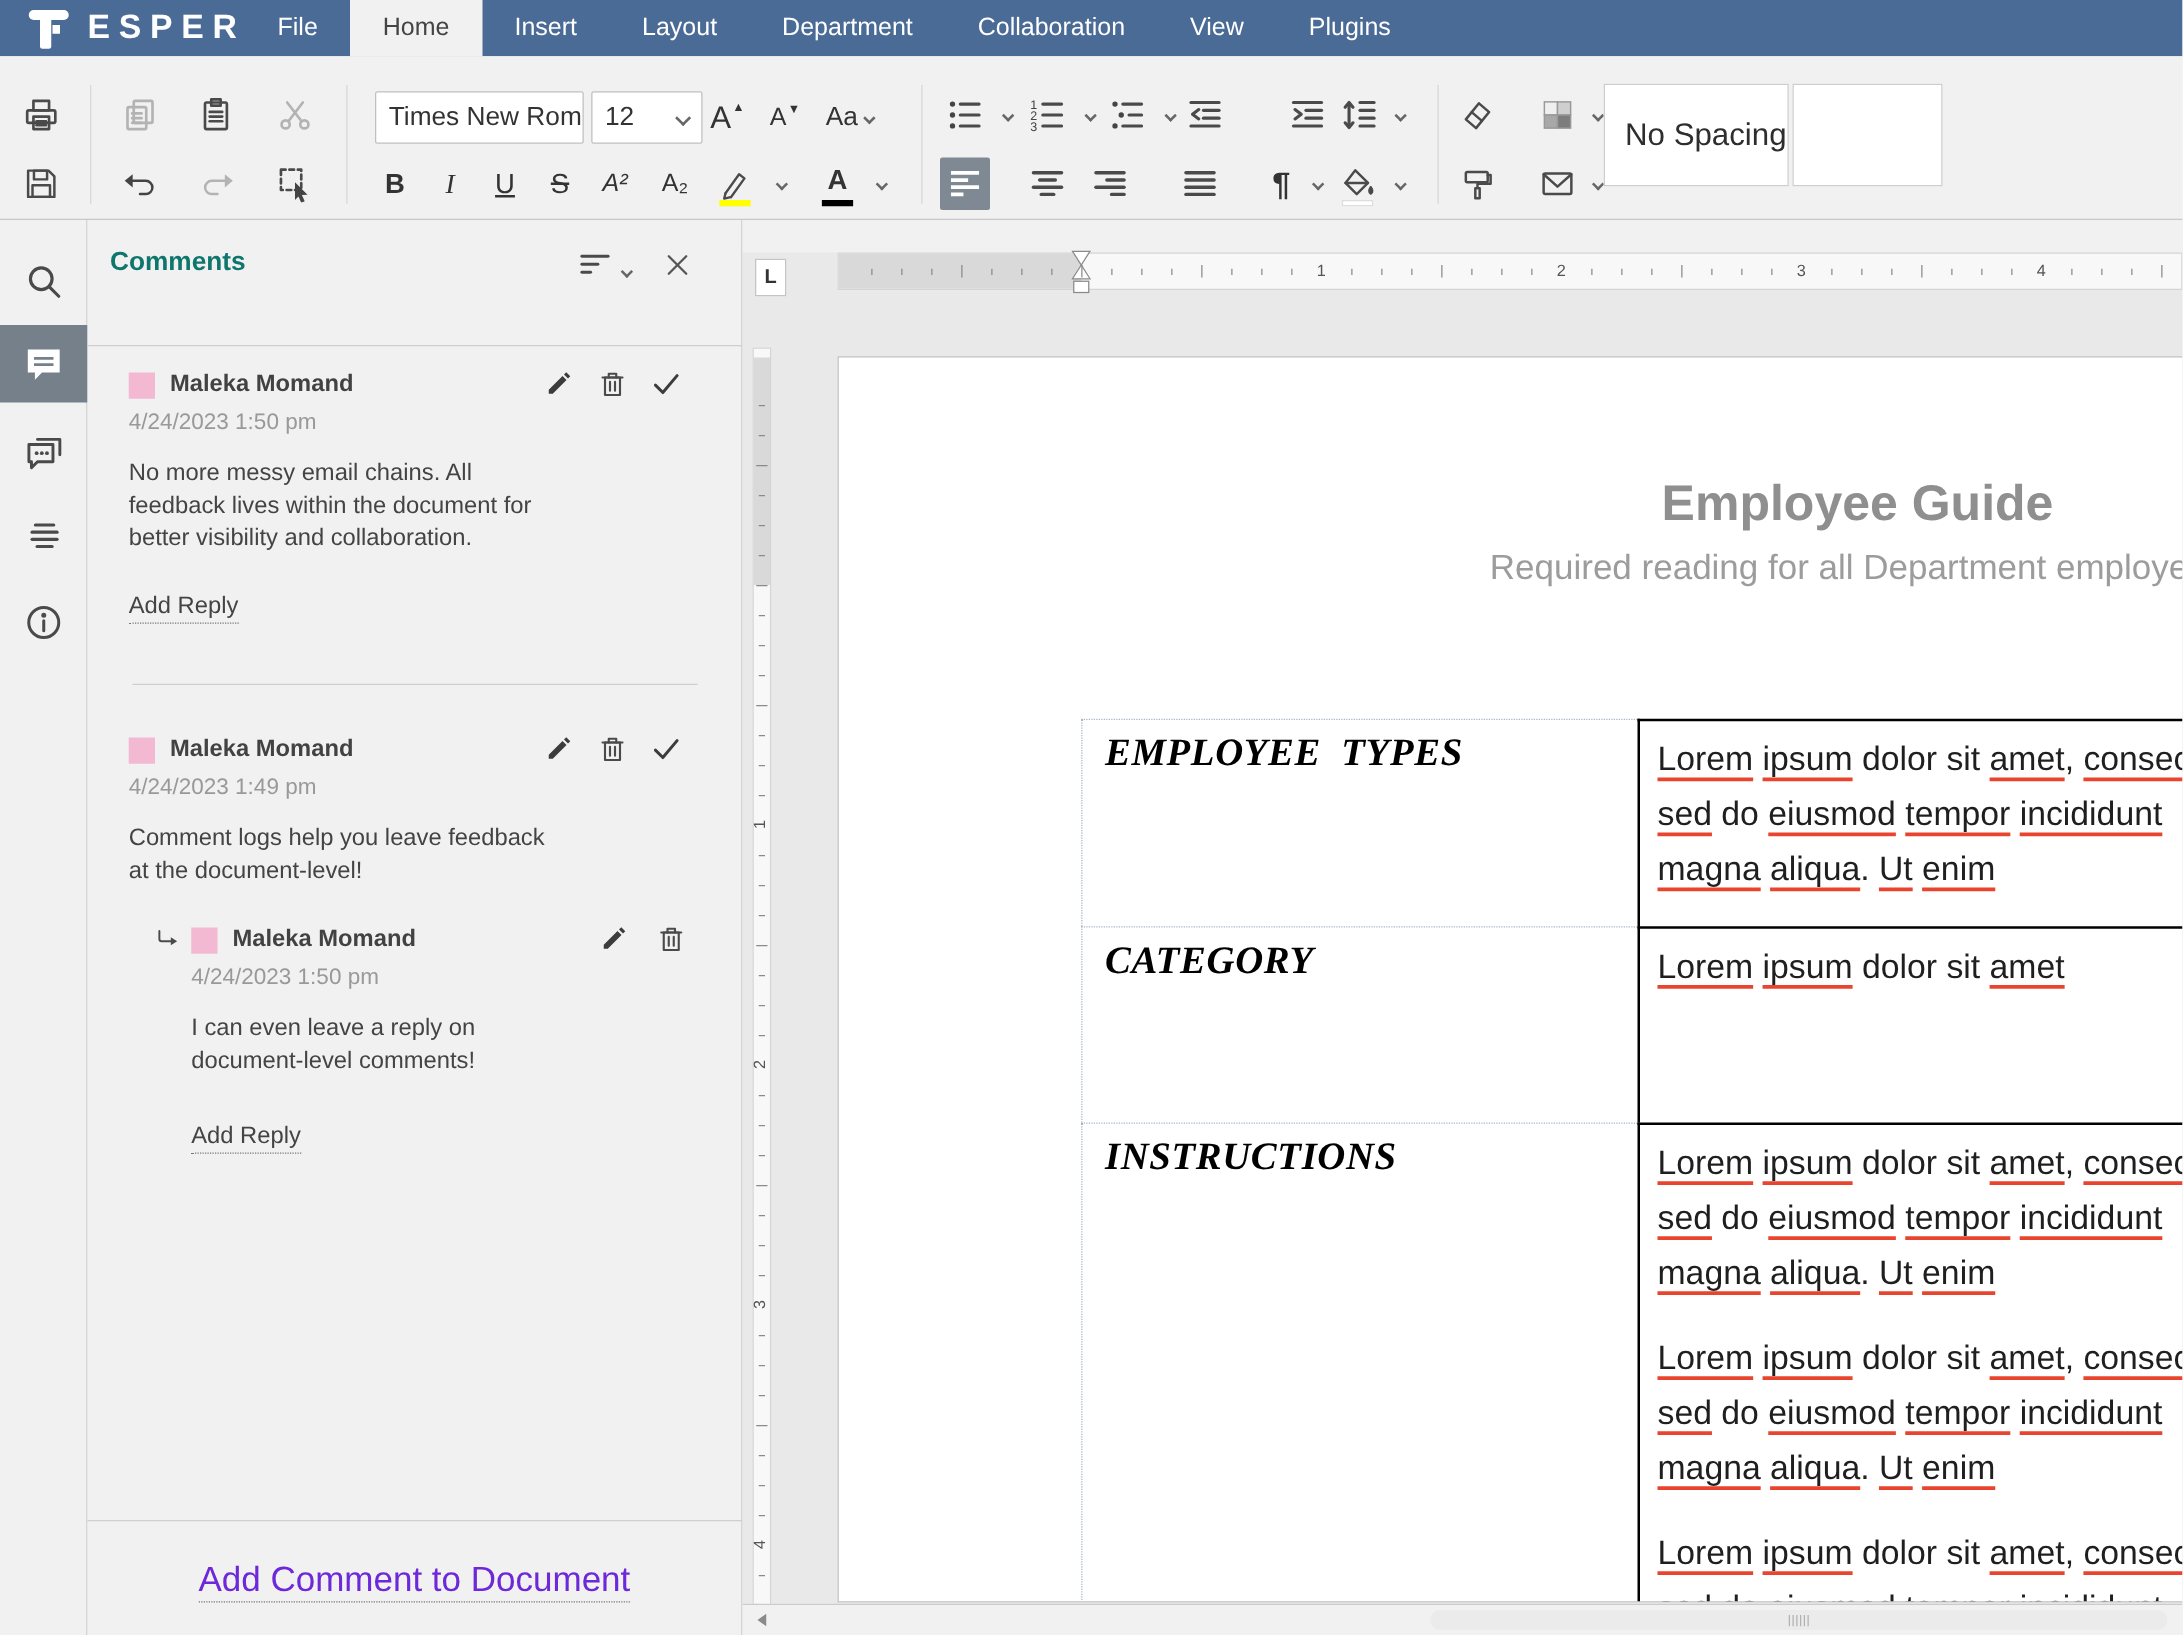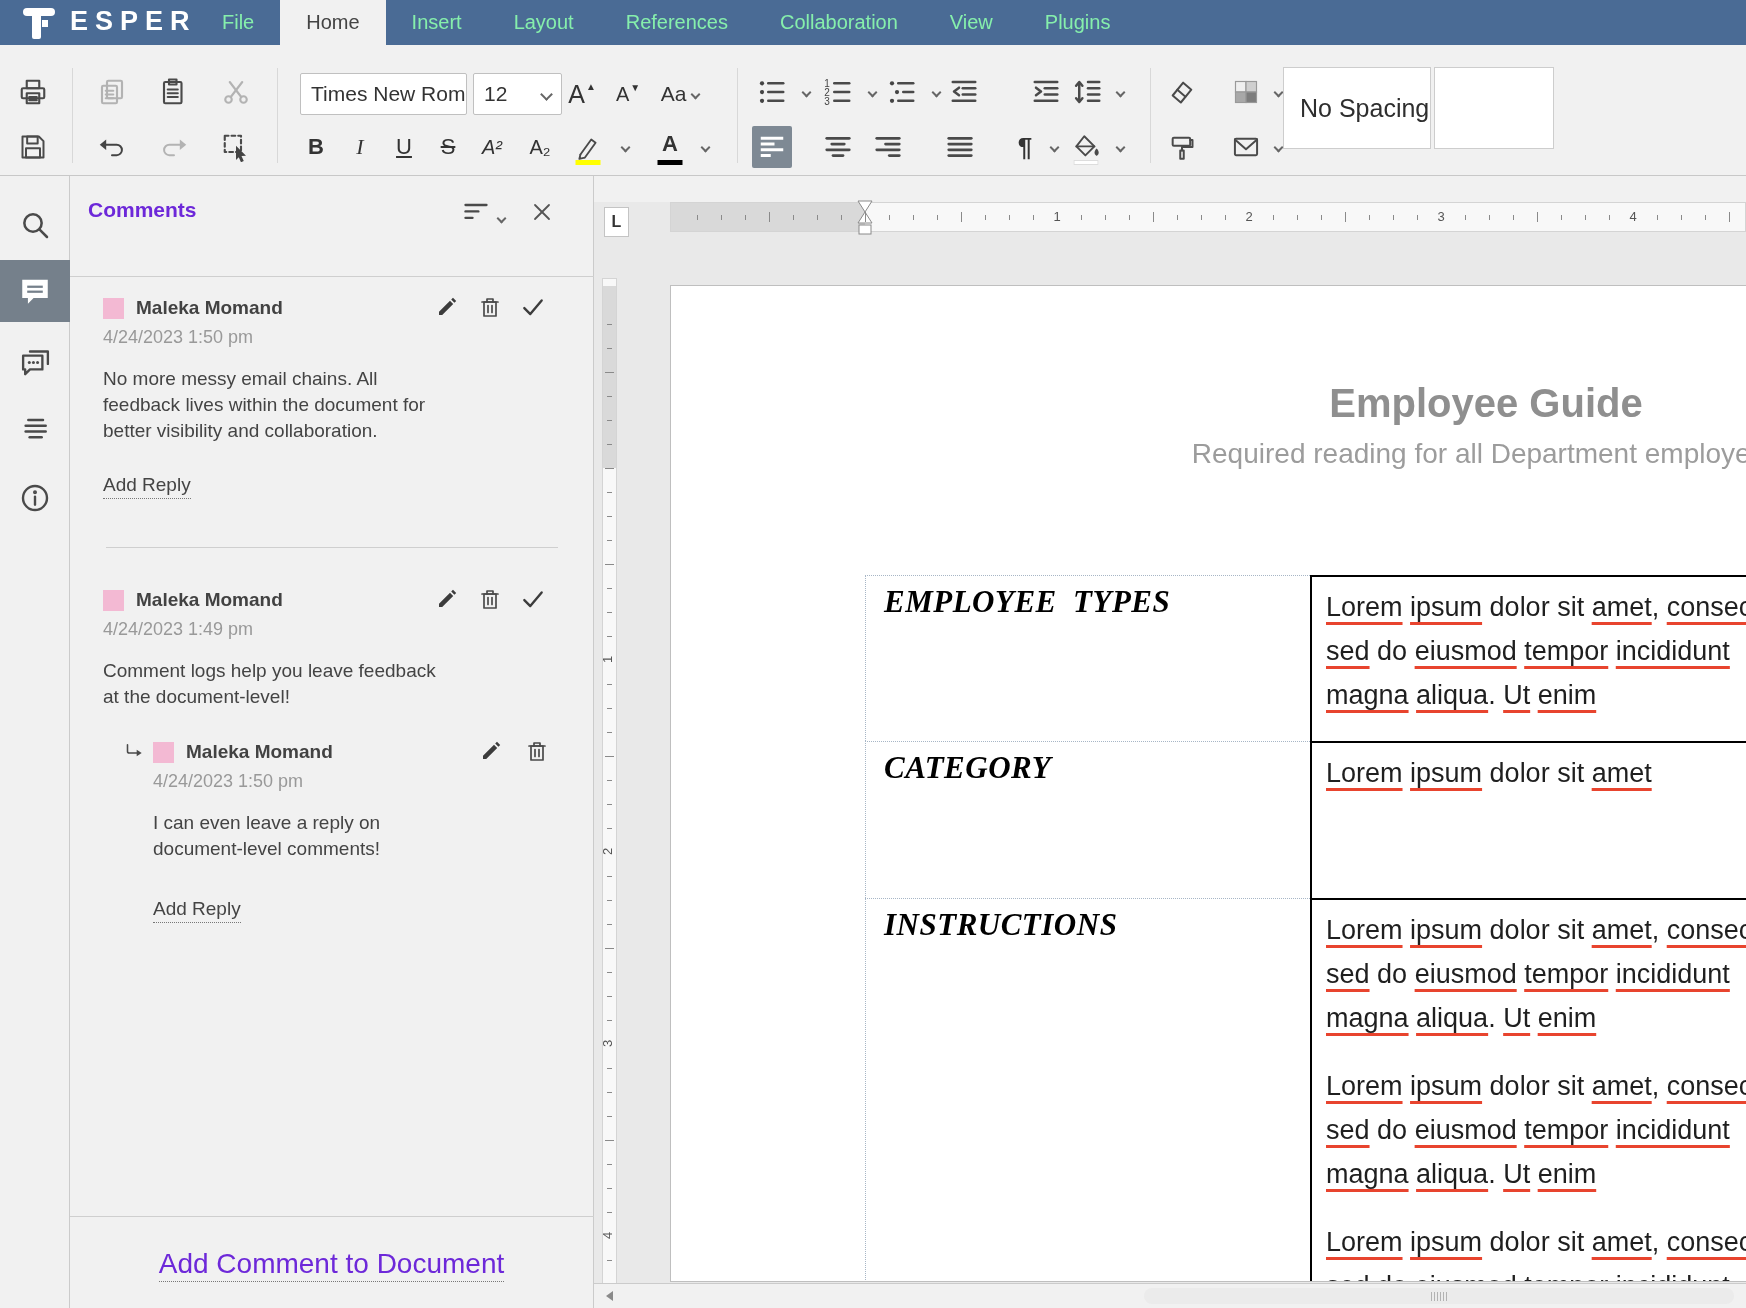--- a/index.html
+++ b/index.html
@@ -4,21 +4,21 @@
 <style>
   * { margin:0; padding:0; box-sizing:border-box; }
   html,body { width:1746px; height:1308px; overflow:hidden; background:#f1f1f1;
     font-family:"Liberation Sans", sans-serif; position:relative; }
 
   
   .topbar { position:absolute; left:0; top:0; width:1746px; height:45px; background:#4a6b95; }
   .logo { position:absolute; left:22px; top:6px; display:flex; align-items:flex-start; gap:14px; }
   .logo-text { color:#fff; font-size:27px; font-weight:bold; letter-spacing:7px; }
   .tabs { position:absolute; left:196px; top:0; height:45px; display:flex; }
-  .tab { height:45px; line-height:45px; padding:0 26px; color:#86efac; font-size:20px; cursor:default; }
+  .tab { height:45px; line-height:45px; padding:0 26px; color:#ffffff; font-size:20px; cursor:default; }
   .tab.active { background:#f1f1f1; color:#444; }
 
   
   .toolbar { position:absolute; left:0; top:45px; width:1746px; height:131px; background:#f1f1f1;
     border-bottom:1px solid #c8c8c8; }
   .tb { position:absolute; width:40px; height:42px; display:flex; align-items:center; justify-content:center; }
   .vdiv { position:absolute; top:23px; height:95px; width:1px; background:#d8d8d8; }
   .combo { position:absolute; background:#fff; border:1px solid #c0c0c0; border-radius:2px; height:42px;
     display:flex; align-items:center; font-size:21px; color:#333; overflow:hidden; }
   .combo .val { padding-left:10px; white-space:nowrap; flex:1; }
@@ -38,21 +38,21 @@
 
   
   .sidebar { position:absolute; left:0; top:176px; width:70px; height:1132px; background:#f1f1f1;
     border-right:1px solid #cbcbcb; }
   .sbi { position:absolute; left:0; width:70px; height:56px; display:flex; align-items:center; justify-content:center; }
   .sbi.active { background:#75808b; height:62px; }
 
   
   .panel { position:absolute; left:70px; top:176px; width:524px; height:1132px; background:#f1f1f1;
     border-right:1px solid #cbcbcb; }
-  .panel-title { position:absolute; left:18px; top:22px; font-size:21px; font-weight:bold; color:#6d28d9; }
+  .panel-title { position:absolute; left:18px; top:22px; font-size:21px; font-weight:bold; color:#0f766e; }
   .hd-ico { position:absolute; top:24px; }
   .hdiv { position:absolute; height:1px; background:#cfcfcf; }
   .avatar { position:absolute; width:21px; height:21px; }
   .cname { position:absolute; font-size:19px; font-weight:bold; color:#424242; white-space:nowrap; }
   .cdate { position:absolute; font-size:18px; color:#999; white-space:nowrap; }
   .cbody { position:absolute; font-size:19px; line-height:26px; color:#444; white-space:pre-line; }
   .addreply { position:absolute; font-size:19px; color:#444; border-bottom:1px dotted #777;
     padding-bottom:2px; cursor:pointer; }
   .actions { position:absolute; display:flex; gap:17px; }
   .abtn { width:26px; height:26px; display:flex; align-items:center; justify-content:center; }
@@ -117,21 +117,21 @@
       <rect x="10" y="2" width="9" height="31" rx="2" fill="#fff"></rect>
       <rect x="20" y="14" width="6" height="7" fill="#fff"></rect>
     </svg>
     <span class="logo-text">ESPER</span>
   </div>
   <div class="tabs">
     <span class="tab">File</span>
     <span class="tab active">Home</span>
     <span class="tab">Insert</span>
     <span class="tab">Layout</span>
-    <span class="tab">References</span>
+    <span class="tab">Department</span>
     <span class="tab">Collaboration</span>
     <span class="tab">View</span>
     <span class="tab">Plugins</span>
   </div>
 </div>
 
 <div class="toolbar">
   <div class="tb" style="left:13px; top:26px;">
     <svg width="30" height="30" viewBox="0 0 24 24" class="ic">
         <rect x="3" y="9" width="18" height="8" rx="1"></rect>

